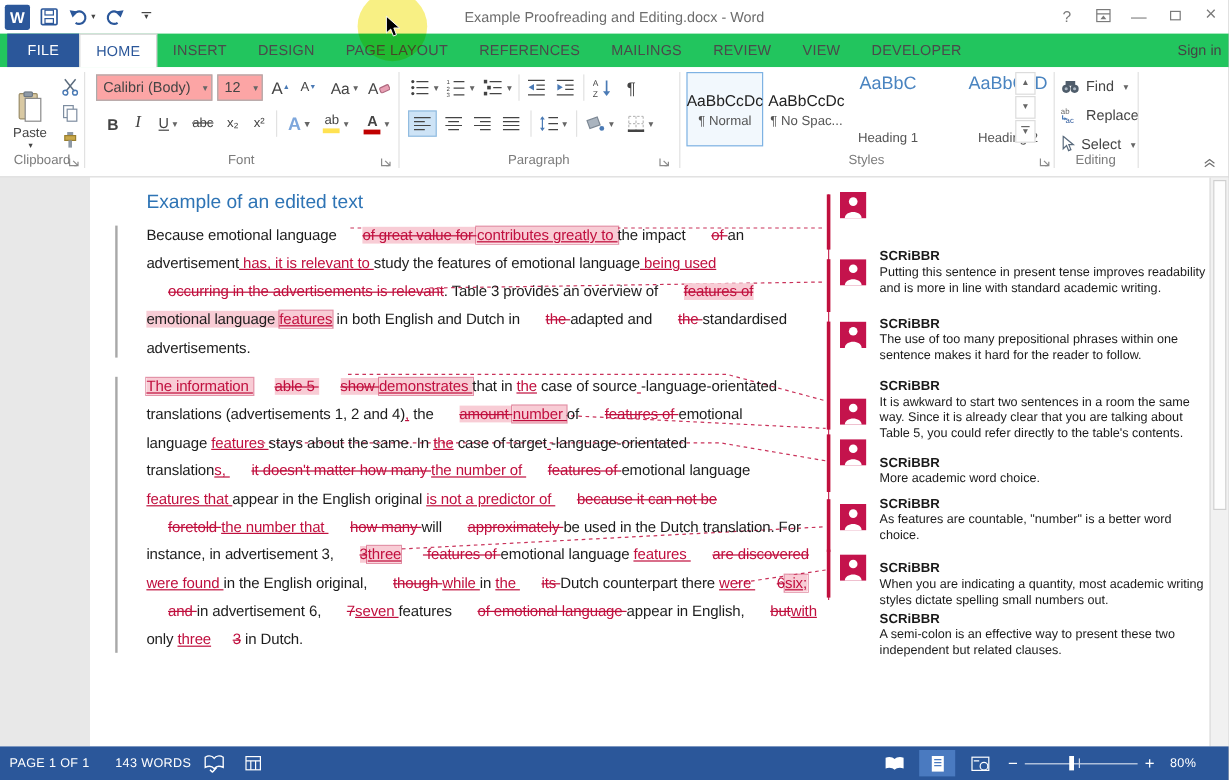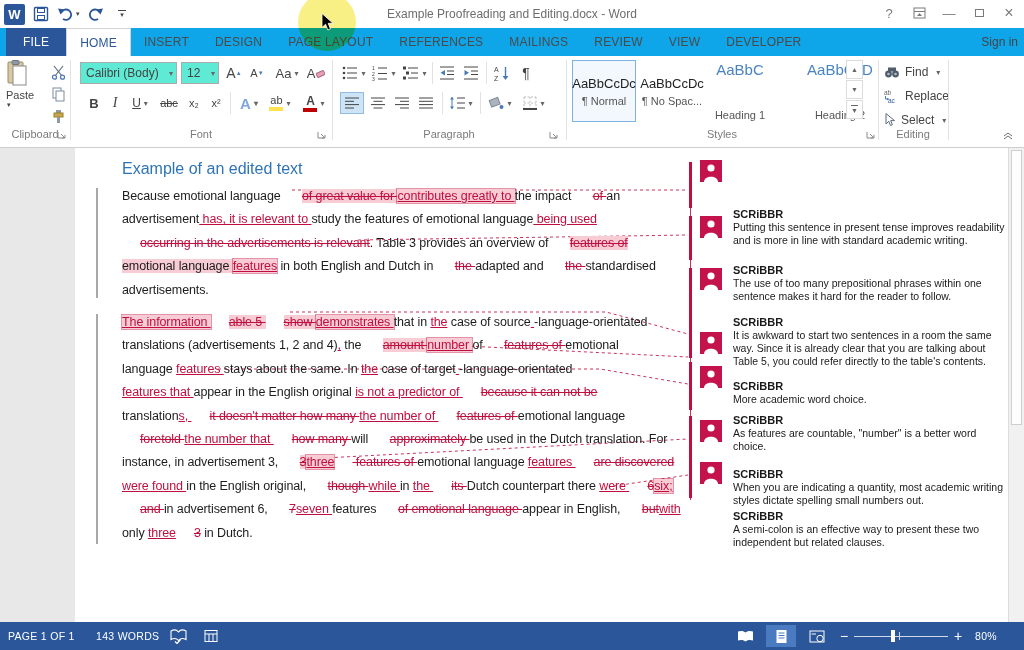--- a/index.html
+++ b/index.html
@@ -13,37 +13,37 @@
   .titlebar { position:absolute; left:0; top:0; width:1024px; height:28px; background:#fff; }
   .qat { position:absolute; left:4px; top:2px; height:24px; display:flex; align-items:center; gap:6px; }
   .qat-btn { display:inline-flex; align-items:center; justify-content:center; height:22px; min-width:20px; color:#2b579a; }
   .word-logo { width:21px; height:21px; background:#2b579a; color:#fff; border-radius:2px; font-size:13px; font-weight:bold; display:flex; align-items:center; justify-content:center; }
   .mini-arrow { font-size:7px; color:#444; margin-left:1px; }
   .win-title { position:absolute; left:0; right:0; top:0; height:28px; line-height:28px; text-align:center; font-size:12px; color:#6d6d6d; pointer-events:none; }
   .win-controls { position:absolute; right:0; top:0; height:28px; display:flex; }
   .win-btn { width:30px; height:26px; display:flex; align-items:center; justify-content:center; color:#7a7a7a; font-size:13px; }
   .max-box { width:9px; height:8px; border:1px solid #7a7a7a; display:inline-block; }
   
-  .tabrow { position:absolute; left:0; top:28px; width:1024px; height:28px; background:#0ea5e9; }
+  .tabrow { position:absolute; left:0; top:28px; width:1024px; height:28px; background:#22c55e; }
   .tabs { position:absolute; left:6px; top:0; display:flex; height:28px; }
   .tab { height:28px; line-height:28px; padding:0 13px; font-size:12px; color:#4a4a4a; letter-spacing:.2px; }
   .tab.file { background:#2b579a; color:#fff; padding:0 17px; }
   .tab.active { color:#2b579a; background:#fff; border:1px solid #d4d4d4; border-bottom:none; }
   .signin { position:absolute; right:6px; top:0; height:28px; line-height:28px; font-size:12px; color:#444;text-align:right; }
   
   .ribbon { position:absolute; left:0; top:56px; width:1024px; height:92px; background:#fff; border-bottom:1px solid #cfcfcf; font-size:12px; color:#444; }
   .g-sep { position:absolute; top:4px; height:80px; width:1px; background:#e2e2e2; }
   .glabel { position:absolute; top:72px; height:16px; font-size:11px; color:#7b7b7b; text-align:center; }
   .launcher { position:absolute; width:12px; height:12px; }
   .launcher svg { display:block; }
   .rb { position:absolute; display:flex; align-items:center; justify-content:center; color:#444; }
-  .combo { position:absolute; border:1px solid #ababab; background:#5eead4; display:flex; align-items:center; font-size:12px; padding:0 3px 0 5px; height:22px; }
+  .combo { position:absolute; border:1px solid #ababab; background:#fca5a5; display:flex; align-items:center; font-size:12px; padding:0 3px 0 5px; height:22px; }
   .combo .cv { flex:1; white-space:nowrap; overflow:hidden; }
   .darr { font-size:8px; color:#666; margin-left:3px; }
-  .paste-big { position:absolute; left:6px; top:4px; width:38px; height:68px; display:flex; flex-direction:column; align-items:flex-start; }
+  .paste-big { position:absolute; left:6px; top:20px; width:38px; height:68px; display:flex; flex-direction:column; align-items:center; }
   .paste-big .plabel { font-size:11px; margin-top:3px; }
   .btn-active { background:#cde3f6; border:1px solid #92bce0; }
   .style-card { position:absolute; width:64px; height:62px; top:4px; border:1px solid transparent; display:flex; flex-direction:column; align-items:center; justify-content:center; background:#fff; }
   .style-card.sel { border:1px solid #7eb2e3; background:#f2f8fd; }
   .style-card .sample { font-size:13px; color:#222; white-space:nowrap; }
   .style-card .sample.hstyle { color:#4a84c0; font-size:15px; }
   .style-card .sname { font-size:11px; color:#555; margin-top:4px; white-space:nowrap; }
   .sg-btn { position:absolute; left:846px; width:17px; height:19px; border:1px solid #dcdcdc; display:flex; align-items:center; justify-content:center; font-size:7px; color:#666; background:#fff; }
   .ed-item { position:absolute; left:884px; height:20px; display:flex; align-items:center; gap:5px; font-size:12px; color:#444; }
   .fmt { font-weight:bold; font-size:13px; }
@@ -487,22 +487,22 @@
         <div class="doc-line"><span>Because emotional language </span><span class="del hl">of great value for </span><span class="ins hl box">contributes greatly to </span><span>the impact </span><span class="del">of </span><span>an</span></div>
         <div class="doc-line"><span>advertisement</span><span class="ins"> has, it is relevant to </span><span>study the features of emotional language</span><span class="ins"> being used</span></div>
         <div class="doc-line"><span class="del">occurring in the advertisements is relevant</span><span>. Table 3 provides an overview of </span><span class="del hl">features of</span></div>
         <div class="doc-line"><span class="hl">emotional language </span><span class="ins hl box">features</span><span> in both English and Dutch in </span><span class="del">the </span><span>adapted and </span><span class="del">the </span><span>standardised</span></div>
         <div class="doc-line"><span>advertisements.</span></div>
       </div>
     <div class="para" id="para2" style="top:163px;">
         <div class="doc-line"><span class="ins hl box">The information </span><span class="del hl">able 5 </span><span class="del hl">show </span><span class="ins hl box">demonstrates </span><span>that in </span><span class="ins">the</span><span> case of source</span><span class="ins"> </span><span>-language-orientated</span></div>
         <div class="doc-line"><span>translations (advertisements 1, 2 and 4)</span><span class="ins">,</span><span> the </span><span class="del hl">amount </span><span class="ins hl box">number </span><span>of </span><span class="del">features of </span><span>emotional</span></div>
         <div class="doc-line"><span>language </span><span class="ins">features </span><span>stays about the same. In </span><span class="ins">the</span><span> case of target</span><span class="ins"> </span><span>-language-orientated</span></div>
+        <div class="doc-line"><span>translation</span><span class="ins">s, </span><span class="del">it doesn't matter how many </span><span class="ins">the number of </span><span class="del">features of </span><span>emotional language</span></div>
         <div class="doc-line"><span class="ins">features that </span><span>appear in the English original </span><span class="ins">is not a predictor of </span><span class="del">because it can not be</span></div>
-        <div class="doc-line"><span>translation</span><span class="ins">s, </span><span class="del">it doesn't matter how many </span><span class="ins">the number of </span><span class="del">features of </span><span>emotional language</span></div>
         <div class="doc-line"><span class="del">foretold </span><span class="ins">the number that </span><span class="del">how many </span><span>will </span><span class="del">approximately </span><span>be used in the Dutch translation. For</span></div>
         <div class="doc-line"><span>instance, in advertisement 3, </span><span class="del hl">3</span><span class="ins hl box">three</span><span class="del"> features of </span><span>emotional language </span><span class="ins">features </span><span class="del">are discovered</span></div>
         <div class="doc-line"><span class="ins">were found </span><span>in the English original, </span><span class="del">though </span><span class="ins">while </span><span>in </span><span class="ins">the </span><span class="del">its </span><span>Dutch counterpart there </span><span class="ins">were </span><span class="del">6</span><span class="ins hl box">six;</span></div>
         <div class="doc-line"><span class="del">and </span><span>in advertisement 6, </span><span class="del">7</span><span class="ins">seven </span><span>features </span><span class="del">of emotional language </span><span>appear in English, </span><span class="del">but</span><span class="ins">with</span></div>
         <div class="doc-line"><span>only </span><span class="ins">three</span><span class="del">3</span><span> in Dutch.</span></div>
       </div>
 
     <div id="comment-cards">
         <div class="comment-card" style="top: 12px;">
           <svg class="avatar" viewBox="0 0 22 22">

